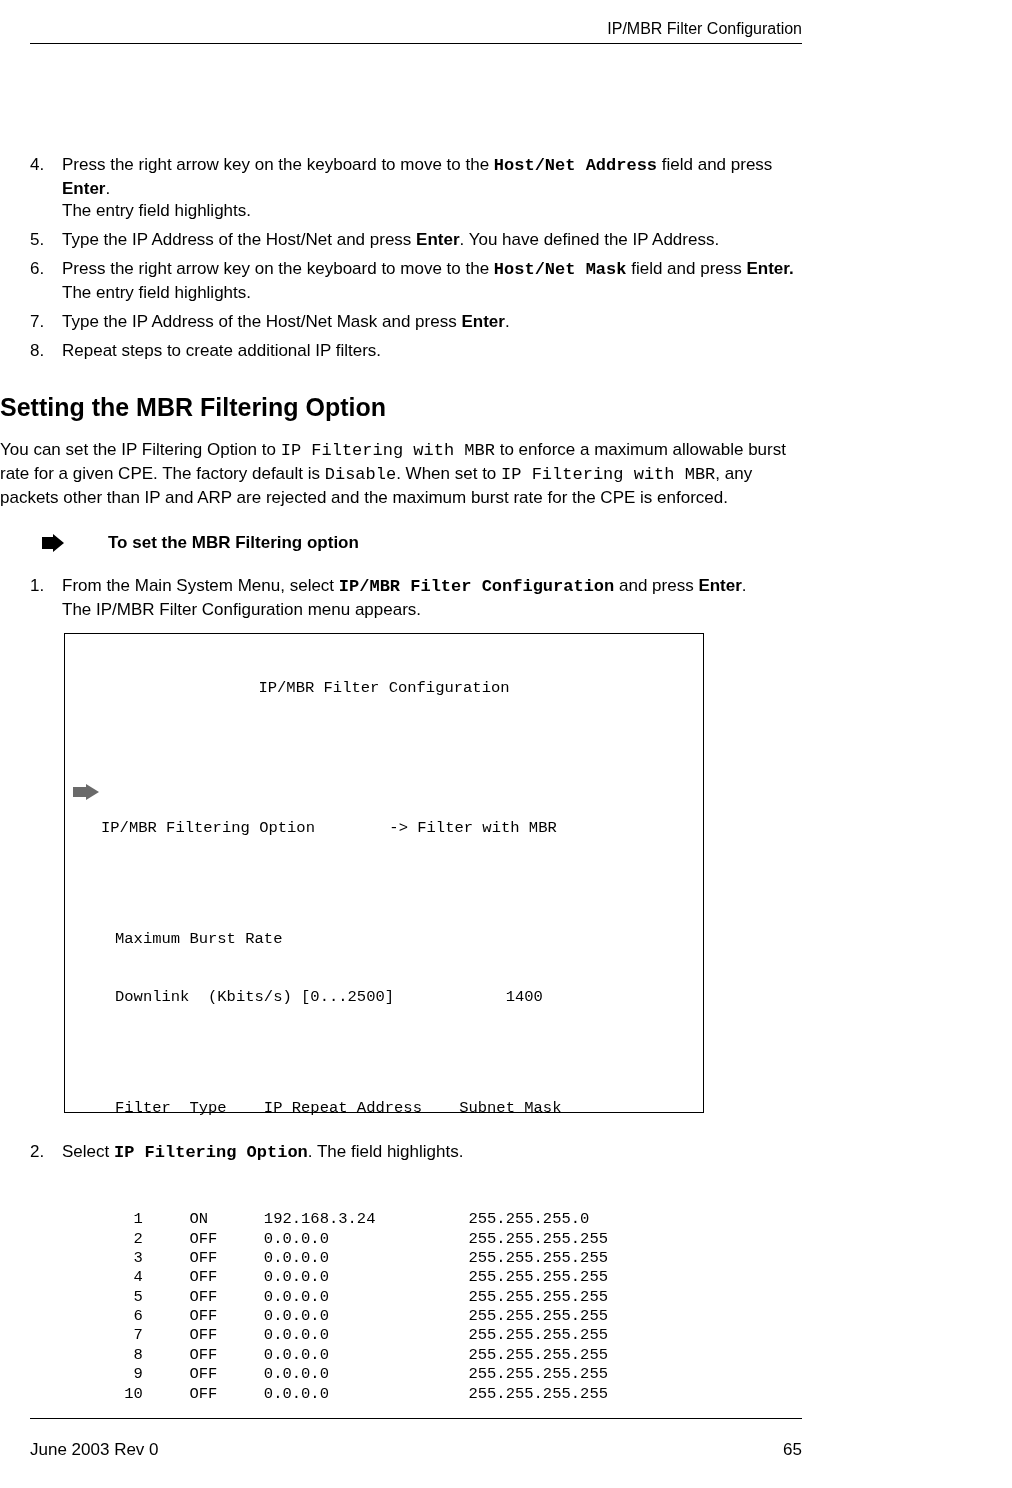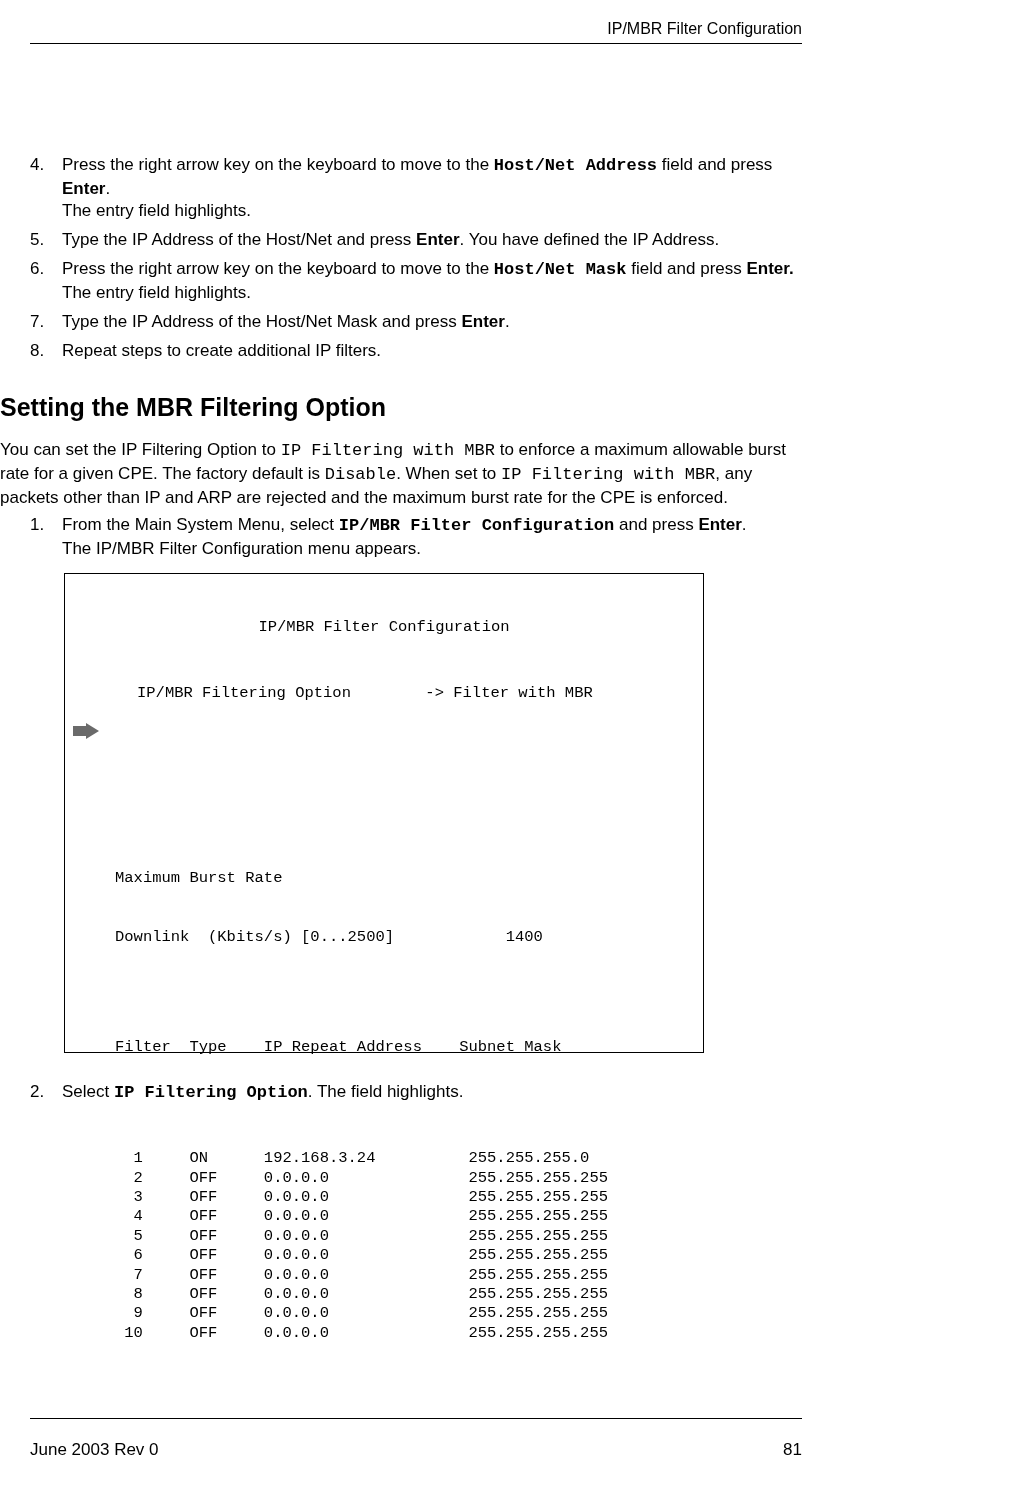--- a/index.html
+++ b/index.html
@@ -84,22 +84,21 @@
     box-sizing: border-box;
     position: relative;
   }
   .term-title {
     text-align: center;
     margin-bottom: 8px;
     padding-top: 2px;
   }
   .arrow-row {
     display: flex;
-    align-items: flex-start;
-    gap: 36px;
+    align-items: flex-end;
   }
   .arrow-icon {
     display: inline-block;
     width: 28px;
   }
   .arrow-icon svg { display: block; }
   .block {
     margin-left: 42px;
   }
   .footer {
@@ -144,20 +143,28 @@
         <li>
           <span class="num">8.</span>
           <span class="step-body">Repeat steps to create additional IP filters.</span>
         </li>
       </ol>
 
     <h2 class="section">Setting the MBR Filtering Option</h2>
 
     <p class="para" id="intro">You can set the IP Filtering Option to <span class="mono">IP Filtering with MBR</span> to enforce a maximum allowable burst rate for a given CPE. The factory default is <span class="mono">Disable</span>. When set to <span class="mono">IP Filtering with MBR</span>, any packets other than IP and ARP are rejected and the maximum burst rate for the CPE is enforced.</p>
 
+    <div class="task">
+      <span class="task-icon">
+        <svg width="22" height="18" viewBox="0 0 22 18">
+            <polygon points="0,3 11,3 11,0 22,9 11,18 11,15 0,15" fill="#000"></polygon>
+          </svg>
+      </span>
+      <span class="task-label">To set the MBR Filtering option</span>
+    </div>
 
     <ol class="steps" id="steps-b">
         <li>
           <span class="num">1.</span>
           <span class="step-body">From the Main System Menu, select <span class="mono"><b>IP/MBR Filter Configuration</b></span> and press <b>Enter</b>.<br>The IP/MBR Filter Configuration menu appears.</span>
         </li>
       </ol>
 
     <div class="terminal-box">
       <div class="term-title">IP/MBR Filter Configuration</div>
@@ -182,15 +189,15 @@
     <ol class="steps" id="steps-c">
         <li>
           <span class="num">2.</span>
           <span class="step-body">Select <span class="mono"><b>IP Filtering Option</b></span>. The field highlights.</span>
         </li>
       </ol>
   </div>
 
   <div class="footer">
     <span>June 2003 Rev 0</span>
-    <span>81</span>
+    <span>65</span>
   </div>
 </div>
 
 </body></html>

